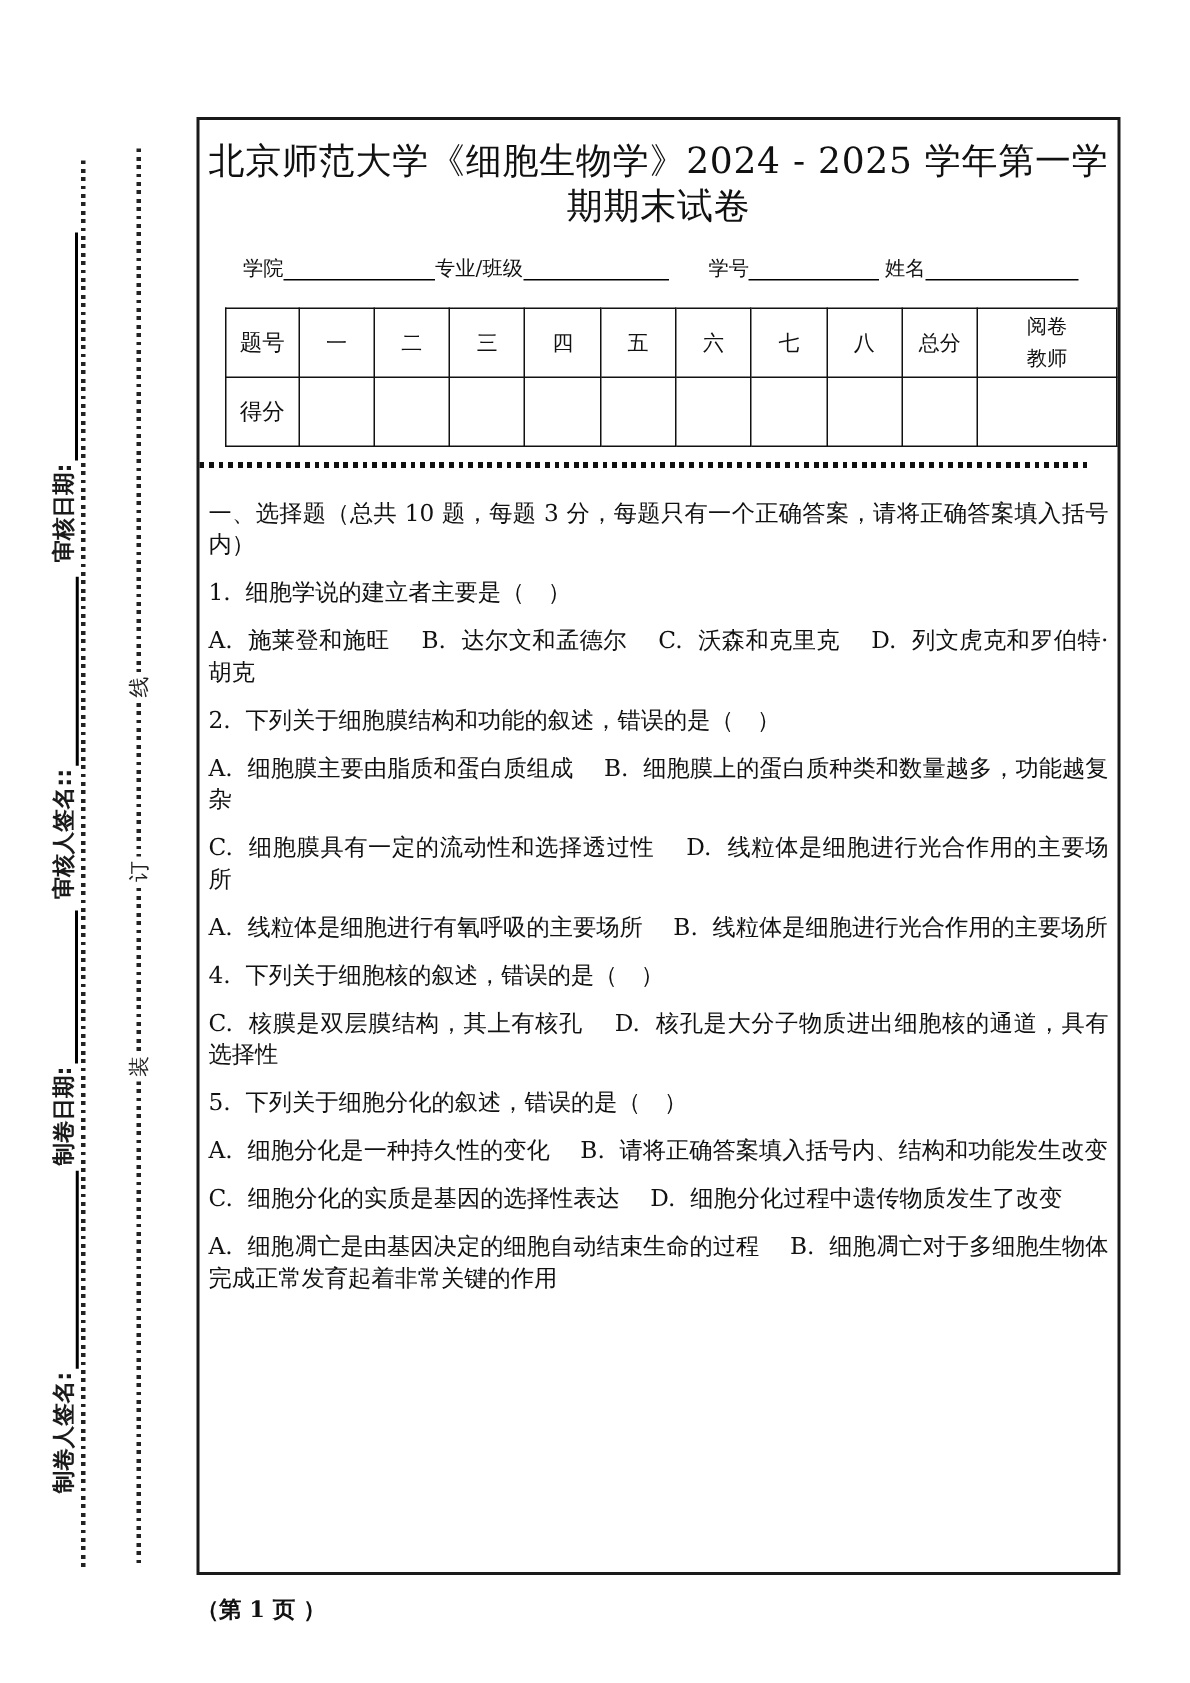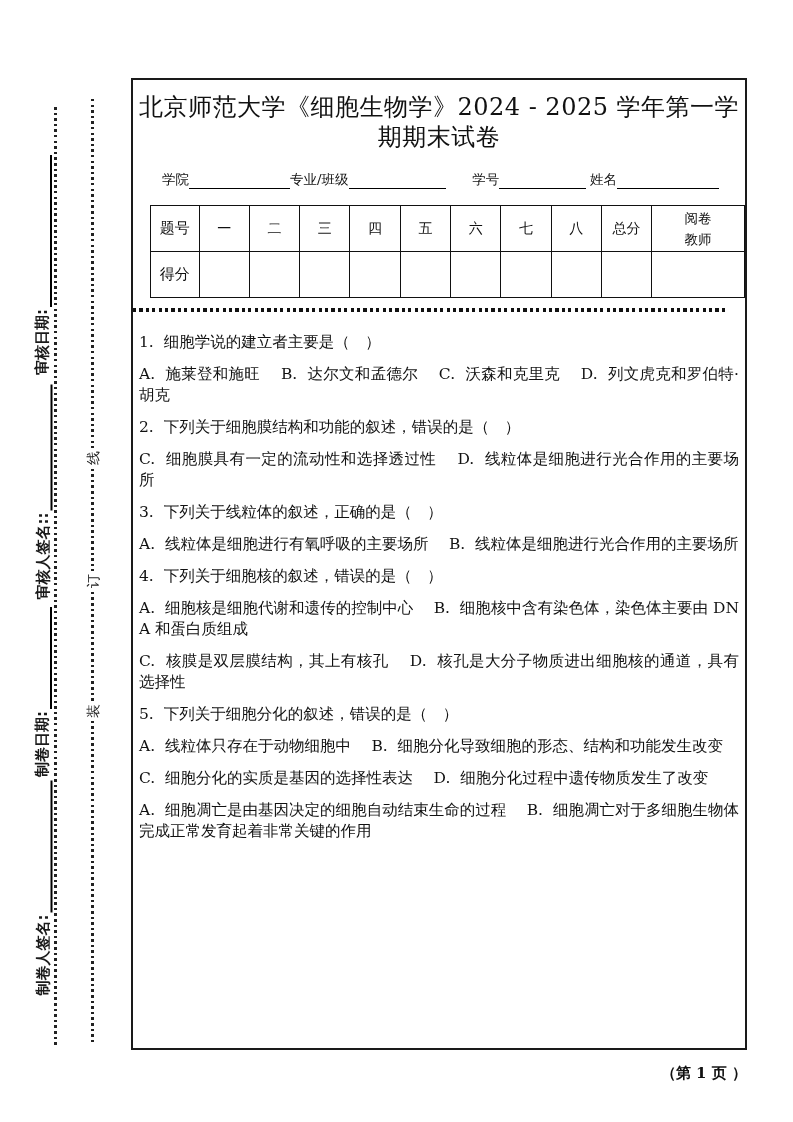--- a/index.html
+++ b/index.html
@@ -38,21 +38,21 @@
   
   .main-box {
     position:absolute; left:131px; top:78px; width:612px; height:968px;
     border:2px solid #1a1a1a; background:#fff;
   }
   .title {
     margin:12px 4px 17px; text-align:center; font-size:24px; font-weight:400;
     letter-spacing:0.5px; line-height:30px;
   }
   .fields {
-    display:flex; align-items:flex-end; margin:14px 26px 0 29px;
+    display:flex; align-items:center; margin:14px 26px 0 29px;
     font-size:13.5px; height:20px;
   }
   .flabel { white-space:nowrap; }
   .fline  { border-bottom:1.5px solid #000; height:15px; }
   .w107 { width:107px; } .w103 { width:103px; } .w92 { width:92px; } .w108 { width:108px; }
   .sp28 { width:28px; } .sp4 { width:4px; }
 
   .score-table { border-collapse:collapse; margin:16px 0 0 17px; table-layout:fixed; }
   .score-table td {
     border:1.5px solid #111; text-align:center; vertical-align:middle;
@@ -66,21 +66,21 @@
     background:repeating-linear-gradient(to right,#111 0 3.2px,transparent 3.2px 6.4px);
   }
 
   .content { padding:20px 6px 0 6px; font-size:15.5px; }
   .content p {
     margin:0 0 11px 0; line-height:21px; text-align:justify;
     white-space:pre-wrap; word-break:break-all;
   }
 
   .footer {
-    position:absolute; left:131px; width:616px; top:1064px; text-align:right;
+    position:absolute; left:131px; width:616px; top:1064px; text-align:left;
     font-size:15px; font-weight:bold;
   }
 </style>
 </head>
 <body>
 
 <div class="page">
 
   <div class="side-unit unit-1">
     <span>审核日期:</span>
@@ -149,30 +149,30 @@
             <td></td>
             <td></td>
             <td></td>
           </tr>
       </tbody>
     </table>
 
     <div class="sep"></div>
 
     <div class="content" id="content">
+      <p>一、选择题（总共 10 题，每题 3 分，每题只有一个正确答案，请将正确答案填入括号内）</p>
     <p>1.  细胞学说的建立者主要是（　）</p>
         <p>A.  施莱登和施旺　 B.  达尔文和孟德尔　 C.  沃森和克里克　 D.  列文虎克和罗伯特·胡克</p>
         <p>2.  下列关于细胞膜结构和功能的叙述，错误的是（　）</p>
+        <p>A.  细胞膜主要由脂质和蛋白质组成　 B.  细胞膜上的蛋白质种类和数量越多，功能越复杂</p>
         <p>C.  细胞膜具有一定的流动性和选择透过性　 D.  线粒体是细胞进行光合作用的主要场所</p>
-        <p>3.  下列关于线粒体的叙述，正确的是（　）</p>
         <p>A.  线粒体是细胞进行有氧呼吸的主要场所　 B.  线粒体是细胞进行光合作用的主要场所</p>
         <p>4.  下列关于细胞核的叙述，错误的是（　）</p>
-        <p>A.  细胞核是细胞代谢和遗传的控制中心　 B.  细胞核中含有染色体，染色体主要由 DNA 和蛋白质组成</p>
         <p>C.  核膜是双层膜结构，其上有核孔　 D.  核孔是大分子物质进出细胞核的通道，具有选择性</p>
         <p>5.  下列关于细胞分化的叙述，错误的是（　）</p>
-        <p>A.  线粒体只存在于动物细胞中　 B.  细胞分化导致细胞的形态、结构和功能发生改变</p>
+        <p>A.  细胞分化是一种持久性的变化　 B.  请将正确答案填入括号内、结构和功能发生改变</p>
         <p>C.  细胞分化的实质是基因的选择性表达　 D.  细胞分化过程中遗传物质发生了改变</p>
         <p>A.  细胞凋亡是由基因决定的细胞自动结束生命的过程　 B.  细胞凋亡对于多细胞生物体完成正常发育起着非常关键的作用</p>
       </div>
   </div>
 
   <div class="footer">（第 1 页 ）</div>
 </div>
 
 </body></html>

